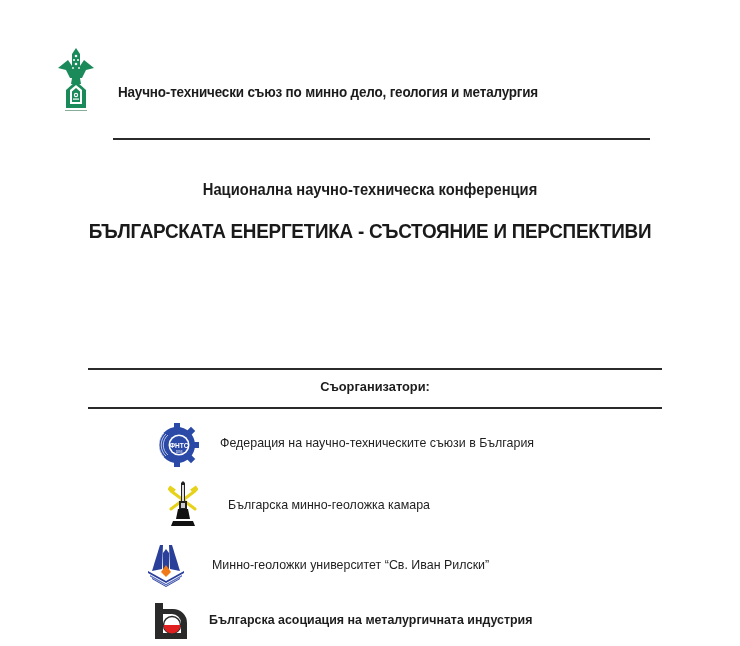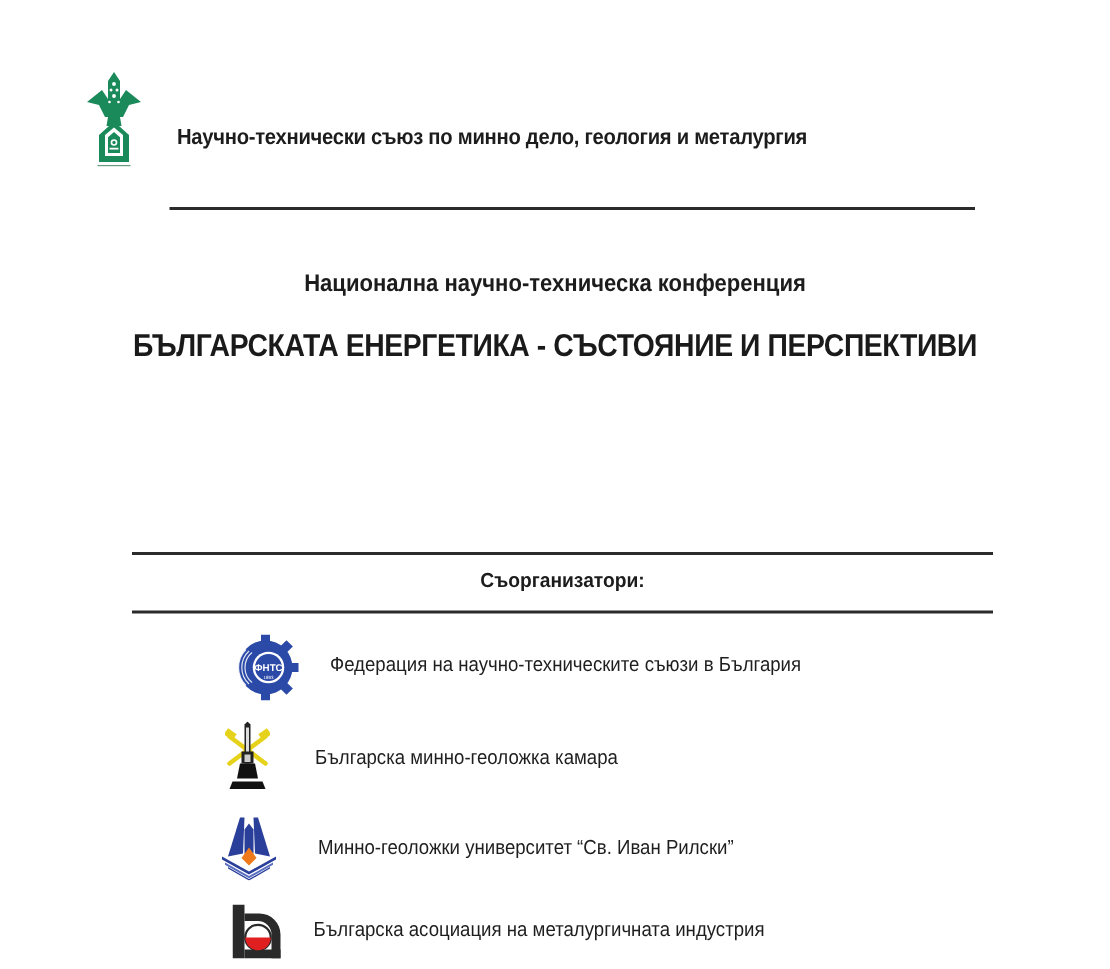--- a/index.html
+++ b/index.html
@@ -115,21 +115,21 @@
       </g>
       <circle cx="25" cy="22" r="10.5" fill="#ffffff"></circle>
       <circle cx="25" cy="22" r="9" fill="#2b4aa8"></circle>
       <text x="25" y="24.5" text-anchor="middle" font-family="Liberation Sans, sans-serif" font-size="6.5" font-weight="bold" fill="#ffffff">ФНТС</text>
       <text x="25" y="29.5" text-anchor="middle" font-family="Liberation Sans, sans-serif" font-size="3" fill="#ffffff">1893</text>
     </svg>
   </div>
   <div class="abs org-row-text" style="left:66px; top:12px;">Федерация на научно-техническите съюзи в България</div>
 </div>
 
-<div class="abs" style="left:150px; top:481px; width:400px; height:46px;">
+<div class="abs" style="left:168px; top:481px; width:400px; height:46px;">
   <div class="abs" style="left:0; top:0; width:30px; height:46px;">
     <svg width="30" height="46" viewBox="0 0 30 46">
 
       <g stroke="#e6d21a" stroke-width="3" stroke-linecap="round">
         <line x1="3" y1="10" x2="27" y2="28"></line>
         <line x1="27" y1="10" x2="3" y2="28"></line>
       </g>
       <g fill="#e6d21a">
         <rect x="0" y="6" width="7" height="5" transform="rotate(35 3.5 8.5)"></rect>
         <rect x="23" y="6" width="7" height="5" transform="rotate(-35 26.5 8.5)"></rect>
@@ -157,21 +157,21 @@
       <path d="M18 22 L23 29 L18 34 L13 29 Z" fill="#f07a1a"></path>
 
       <path d="M0 28 L18 38 L36 28 L36 30 L18 40 L0 30 Z" fill="#2a3f9a"></path>
       <path d="M2 32 L18 41 L34 32 L34 33.5 L18 42.5 L2 33.5 Z" fill="#5a6fc0"></path>
       <path d="M4 35 L18 43 L32 35 L32 36 L18 44 L4 36 Z" fill="#2a3f9a"></path>
     </svg>
   </div>
   <div class="abs org-row-text" style="left:64px; top:14px;">Минно-геоложки университет “Св. Иван Рилски”</div>
 </div>
 
-<div class="abs" style="left:155px; top:603px; width:450px; height:38px;">
+<div class="abs" style="left:155px; top:603px; width:450px; height:38px;font-weight:bold;">
   <div class="abs" style="left:0; top:0; width:34px; height:36px;">
     <svg width="34" height="36" viewBox="0 0 34 36">
       <rect x="0" y="0" width="8" height="36" fill="#2a2a2a"></rect>
       <path d="M8 6 L18 6 A14 14 0 0 1 32 20 L32 36 L26 36 L26 20 A9 9 0 0 0 17 11 L8 11 Z" fill="#2a2a2a"></path>
       <rect x="8" y="30" width="24" height="6" fill="#2a2a2a"></rect>
       <circle cx="17" cy="22" r="8.5" fill="#ffffff" stroke="#2a2a2a" stroke-width="1.5"></circle>
       <path d="M8.5 22 A8.5 8.5 0 0 0 25.5 22 Z" fill="#e02020"></path>
     </svg>
   </div>
   <div class="abs org-row-text" style="left:54px; top:9px;">Българска асоциация на металургичната индустрия</div>

